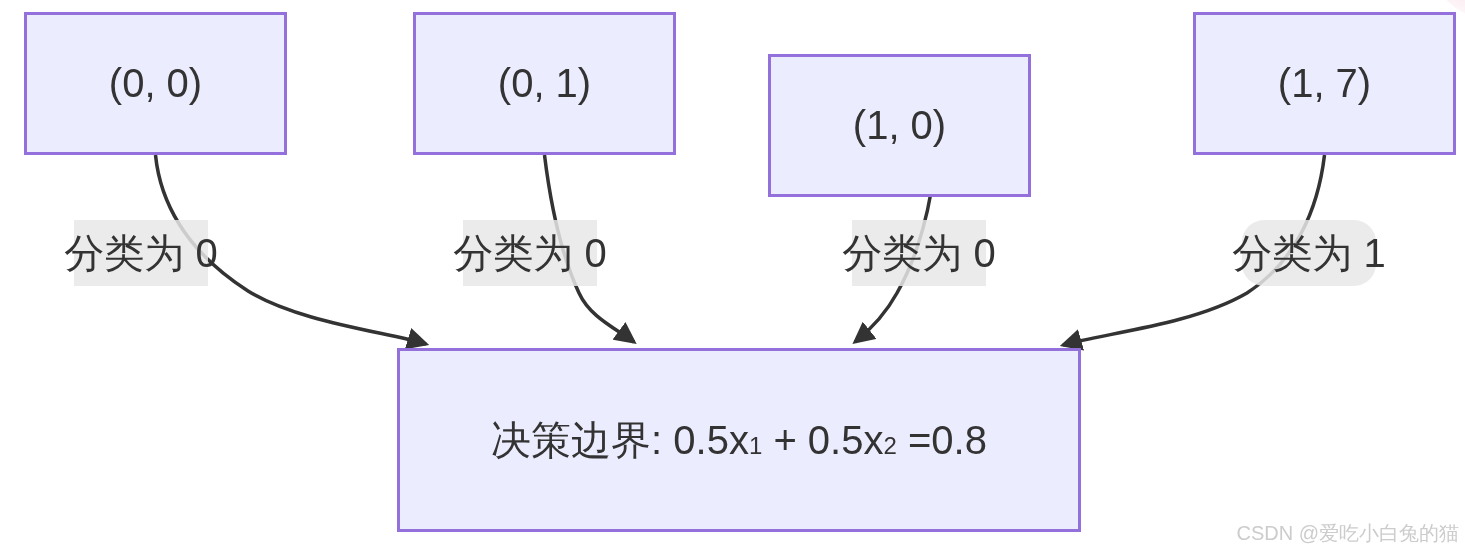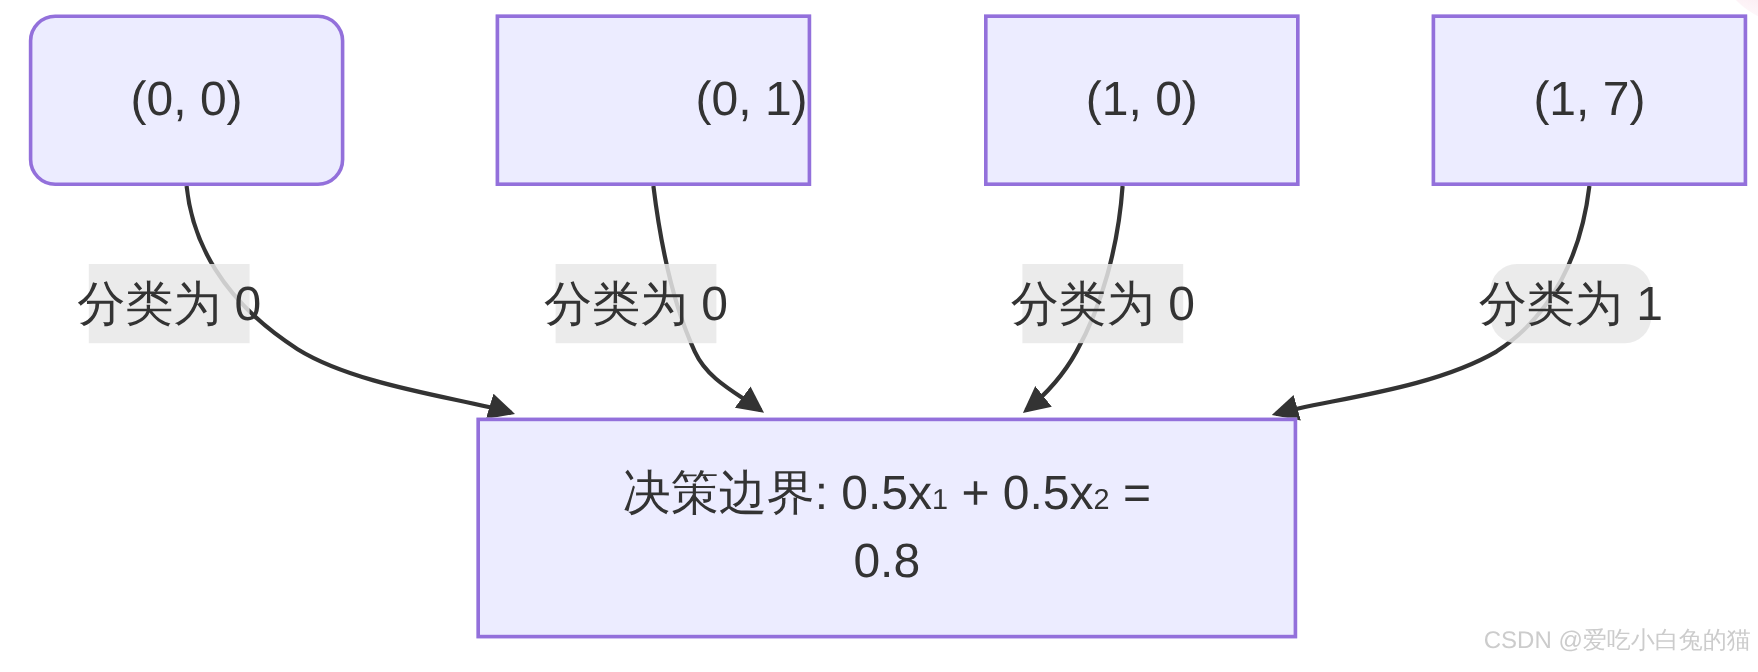--- a/index.html
+++ b/index.html
@@ -54,23 +54,23 @@
     height: 143px;
     background: var(--node-fill);
     border: 3px solid var(--node-border);
     display: flex;
     align-items: center;
     justify-content: center;
     font-size: 40px;
     color: var(--text-color);
     z-index: 3;
   }
-  .node.n1 { left: 24px; border-radius: 22px; }
-  .node.n2 { left: 413px; justify-content: flex-end; }
-  .node.n3 { left: 820px; }
+  .node.n1 { left: 24px; }
+  .node.n2 { left: 413px; }
+  .node.n3 { left: 768px; margin-top: 42px; }
   .node.n4 { left: 1193px; }
 
   .edge-label {
     position: absolute;
     top: 220px;
     width: 134px;
     height: 66px;
     background: var(--label-bg);
     display: flex;
     align-items: center;
@@ -87,21 +87,21 @@
 
   .result-node {
     position: absolute;
     left: 397px;
     top: 348px;
     width: 684px;
     height: 184px;
     background: var(--node-fill);
     border: 3px solid var(--node-border);
     display: flex;
-    flex-direction: column;
+    flex-direction: row;
     align-items: center;
     justify-content: center;
     font-size: 40px;
     line-height: 1.42;
     color: var(--text-color);
     z-index: 3;
     text-align: center;
   }
   .result-node sub {
     font-size: 0.6em;

